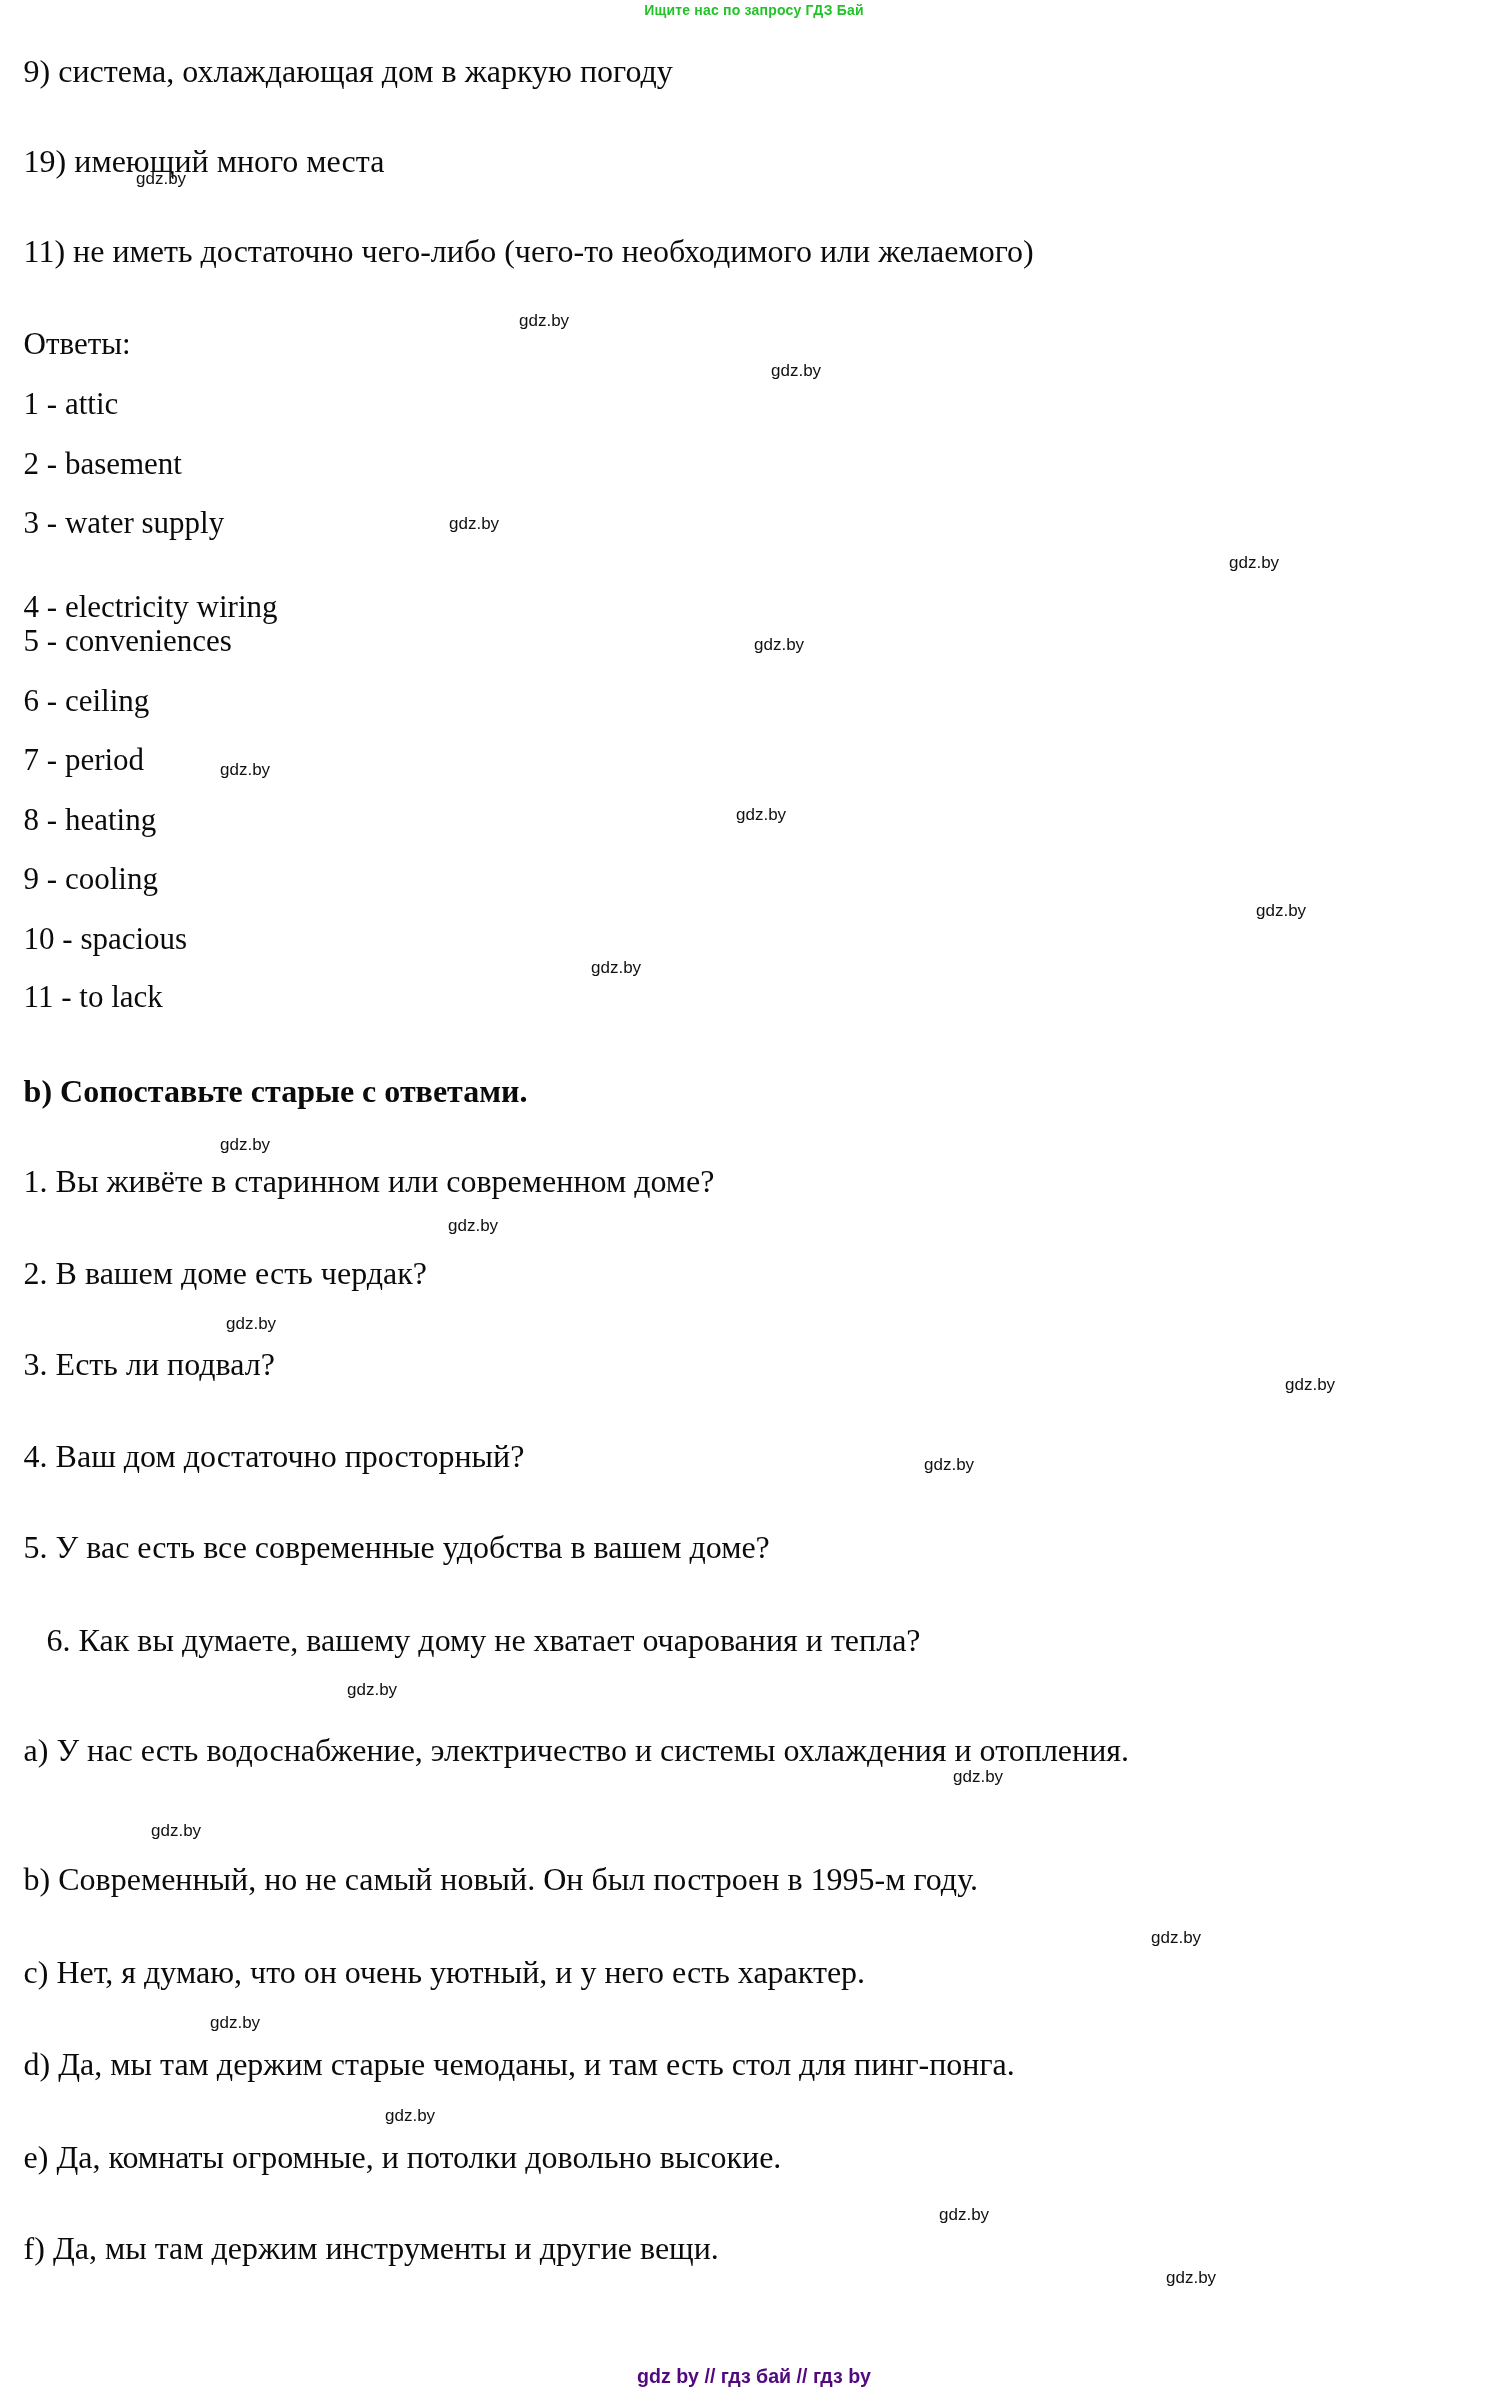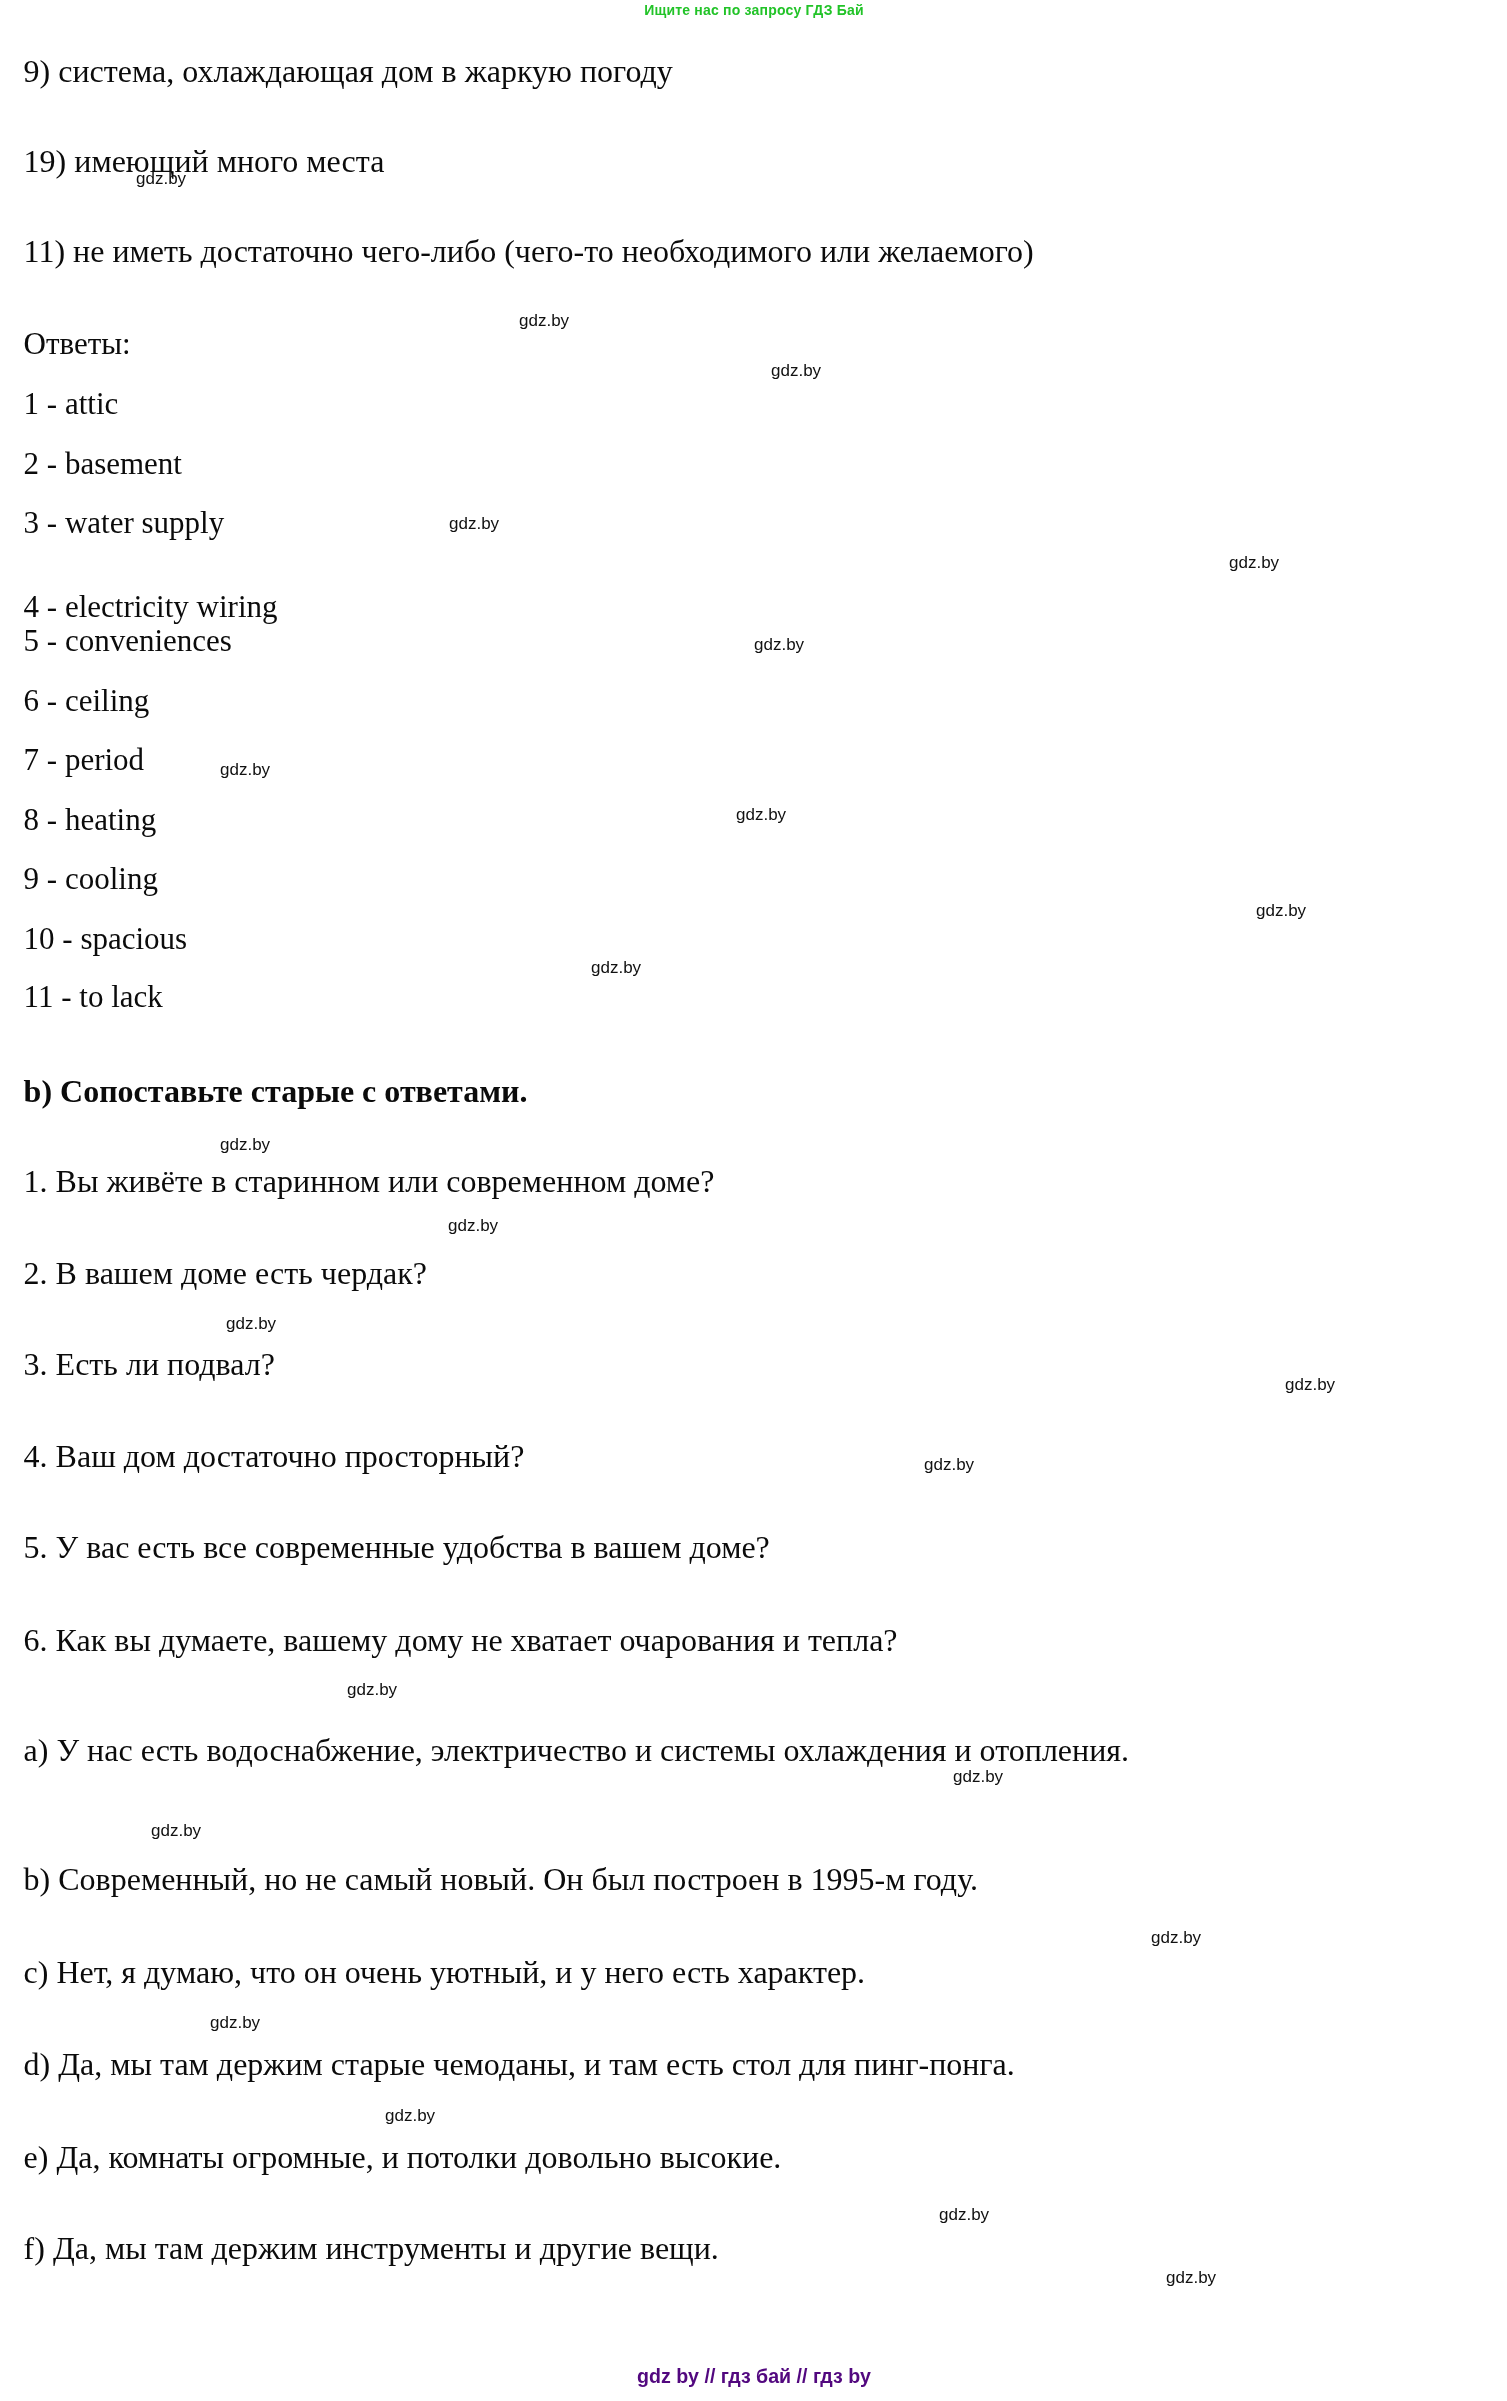--- a/index.html
+++ b/index.html
@@ -107,21 +107,21 @@
   <div class="ans" style="top: 922px; font-size: 31px; line-height: 33px;">10 - spacious</div>
   <div class="ans" style="top: 980px; font-size: 31px; line-height: 33px;">11 - to lack</div>
 
   <div class="line bold" style="top: 1073px; font-size: 32px; line-height: 36px;">b) Сопоставьте старые с ответами.</div>
 
   <div class="line" style="top: 1163px; font-size: 32px; line-height: 36px;">1. Вы живёте в старинном или современном доме?</div>
   <div class="line" style="top: 1255px; font-size: 32px; line-height: 36px;">2. В вашем доме есть чердак?</div>
   <div class="line" style="top: 1346px; font-size: 32px; line-height: 36px;">3. Есть ли подвал?</div>
   <div class="line" style="top: 1438px; font-size: 32px; line-height: 36px;">4. Ваш дом достаточно просторный?</div>
   <div class="line" style="top: 1529px; font-size: 32px; line-height: 36px;">5. У вас есть все современные удобства в вашем доме?</div>
-  <div class="line" style="top: 1622px; font-size: 32px; line-height: 36px;">6. Как вы думаете, вашему дому не хватает очарования и тепла?</div>
+  <div class="line" style="top: 1622px; font-size: 32px; line-height: 36px; margin-left: 23px;">6. Как вы думаете, вашему дому не хватает очарования и тепла?</div>
 
   <div class="line wrap" style="top: 1711px; line-height: 78px; font-size: 32px; width: 1469px;">a) У нас есть водоснабжение, электричество и системы охлаждения и отопления.</div>
   <div class="line" style="top: 1861px; font-size: 32px; line-height: 36px;">b) Современный, но не самый новый. Он был построен в 1995-м году.</div>
   <div class="line" style="top: 1954px; font-size: 32px; line-height: 36px;">c) Нет, я думаю, что он очень уютный, и у него есть характер.</div>
   <div class="line" style="top: 2046px; font-size: 32px; line-height: 36px;">d) Да, мы там держим старые чемоданы, и там есть стол для пинг-понга.</div>
   <div class="line" style="top: 2139px; font-size: 32px; line-height: 36px;">e) Да, комнаты огромные, и потолки довольно высокие.</div>
   <div class="line" style="top: 2230px; font-size: 32px; line-height: 36px;">f) Да, мы там держим инструменты и другие вещи.</div>
 
   <div class="wm" style="left: 136px; top: 170px; font-size: 17px;">gdz.by</div>
   <div class="wm" style="left: 519px; top: 312px; font-size: 17px;">gdz.by</div>

